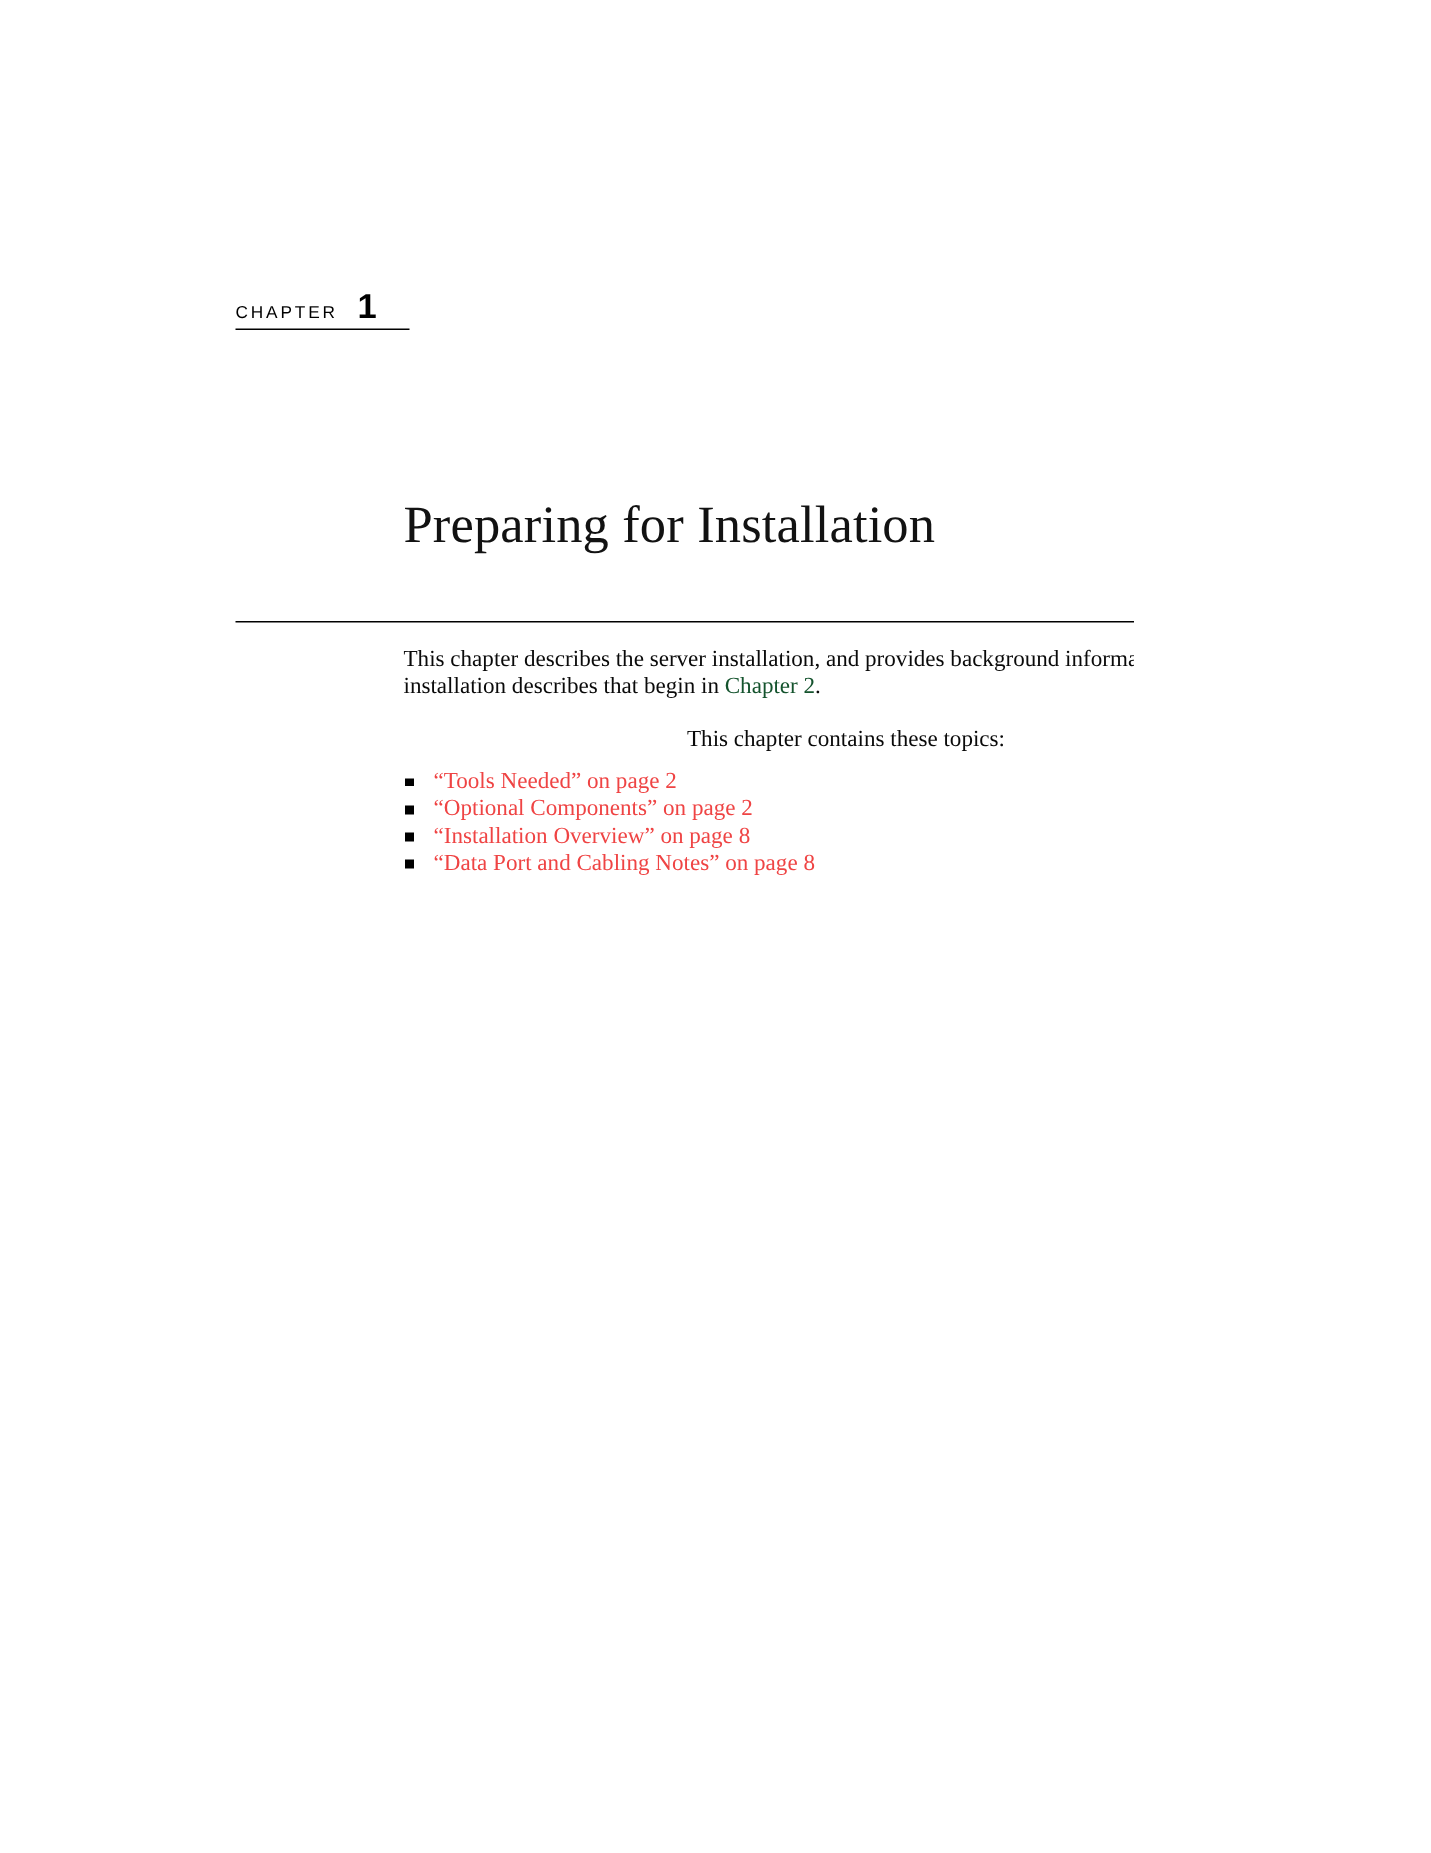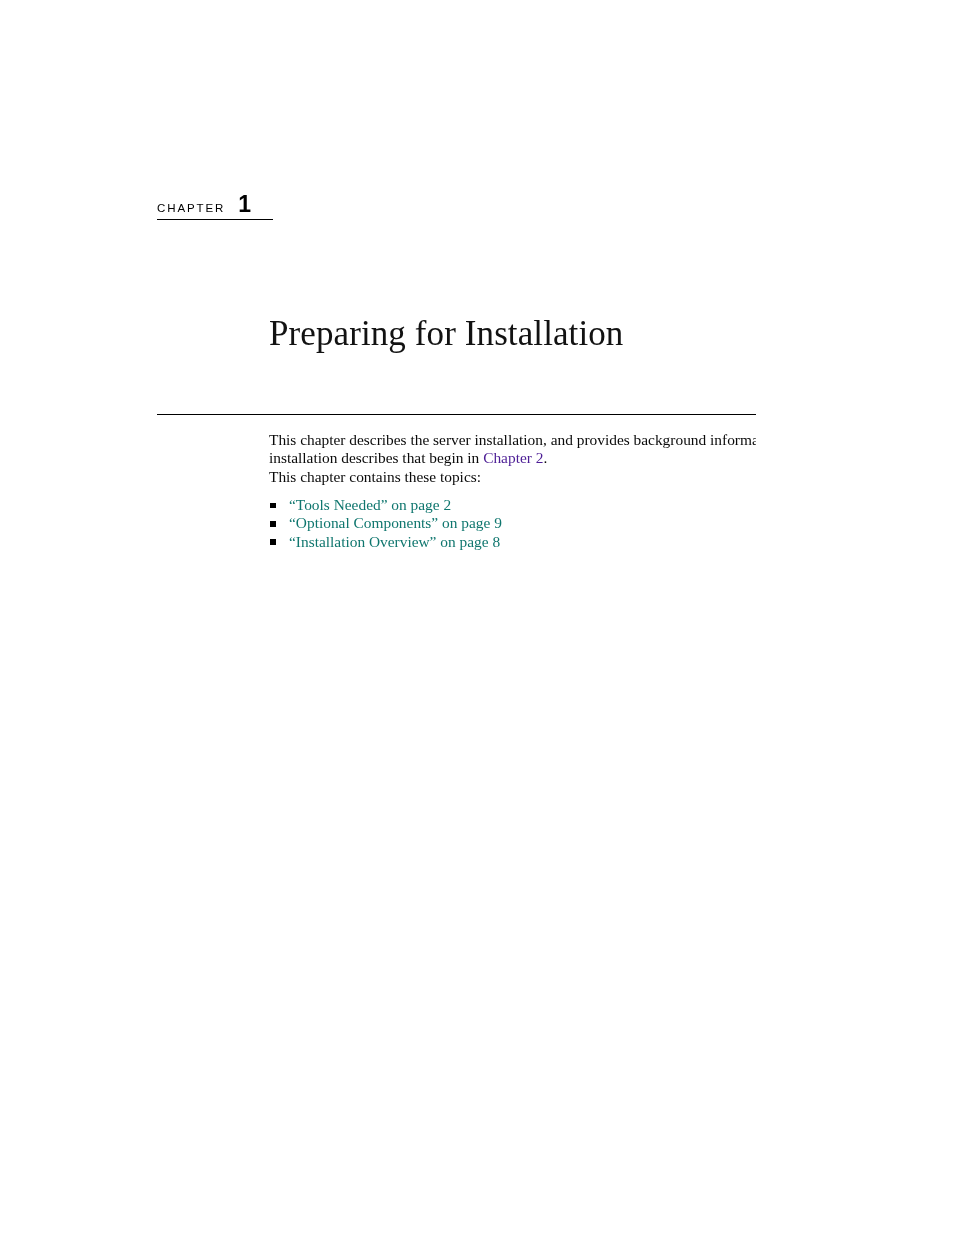--- a/index.html
+++ b/index.html
@@ -47,21 +47,21 @@
     font-weight: bold;
     color: #000000;
     line-height: 1;
     margin-left: 13px;
   }
 
   
   .chapter-title {
     position: absolute;
     left: 269px;
-    top: 314px;
+    top: 330px;
     font-family: "Liberation Serif", "DejaVu Serif", serif;
     font-size: 35px;
     font-weight: normal;
     line-height: 1.12;
     letter-spacing: 0.1px;
     color: #121212;
     margin: 0;
     white-space: nowrap;
     text-align: center;
   }
@@ -86,24 +86,26 @@
 
   .body-paragraph {
     font-size: 15.4px;
     line-height: 18.4px;
     color: #0a0a0a;
     margin: 0;
     text-align: left;
   }
 
   .body-paragraph.second {
+    margin-top: 16px;
+    text-align: center;
   }
 
   .link {
-    color: #4c1d95;
+    color: #14532d;
     text-decoration: none;
     margin-top: 40px;
   }
 
   
   .topic-list {
     list-style: none;
     margin: 10px 0 0 0;
     padding: 0;
   }
@@ -120,21 +122,21 @@
   .topic-bullet {
     position: absolute;
     left: 1px;
     top: 6.5px;
     width: 5.6px;
     height: 5.6px;
     background: #000000;
   }
 
   .topic-link {
-    color: #0f766e;
+    color: #ef4444;
     text-decoration: none;
   }
 
   
   .folio {
     position: absolute;
     left: 833px;
     top: 1063px;
     font-family: "Liberation Sans", "DejaVu Sans", sans-serif;
     font-size: 12px;
@@ -163,25 +165,29 @@
 
     <p class="body-paragraph second">This chapter contains these topics:</p>
 
     <ul class="topic-list">
       <li class="topic-item">
         <span class="topic-bullet"></span>
         <a href="#" class="topic-link">“Tools Needed” on page 2</a>
       </li>
       <li class="topic-item">
         <span class="topic-bullet"></span>
-        <a href="#" class="topic-link">“Optional Components” on page 9</a>
+        <a href="#" class="topic-link">“Optional Components” on page 2</a>
       </li>
       <li class="topic-item">
         <span class="topic-bullet"></span>
         <a href="#" class="topic-link">“Installation Overview” on page 8</a>
+      </li>
+      <li class="topic-item">
+        <span class="topic-bullet"></span>
+        <a href="#" class="topic-link">“Data Port and Cabling Notes” on page 8</a>
       </li>
     </ul>
 
   </div>
 
   <div class="folio">1</div>
 
 </div>
 
 </body></html>

